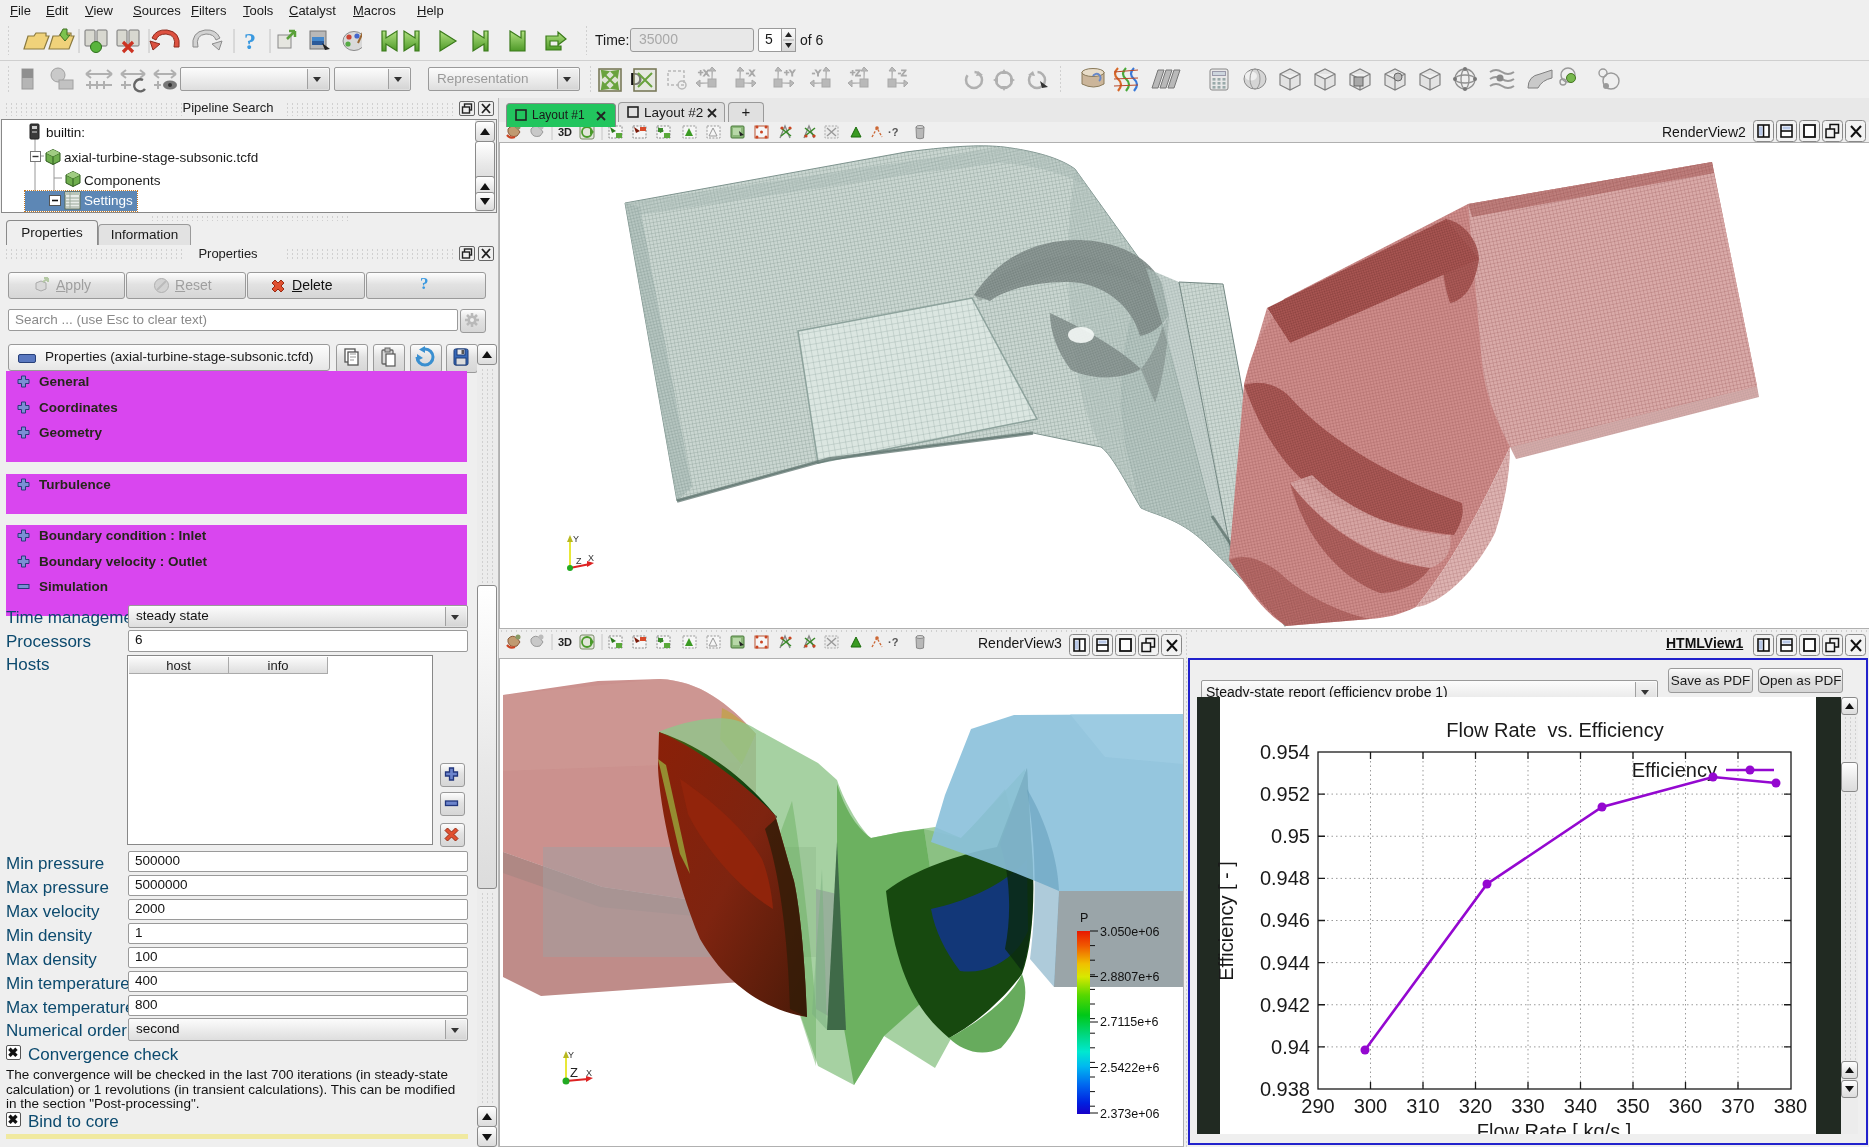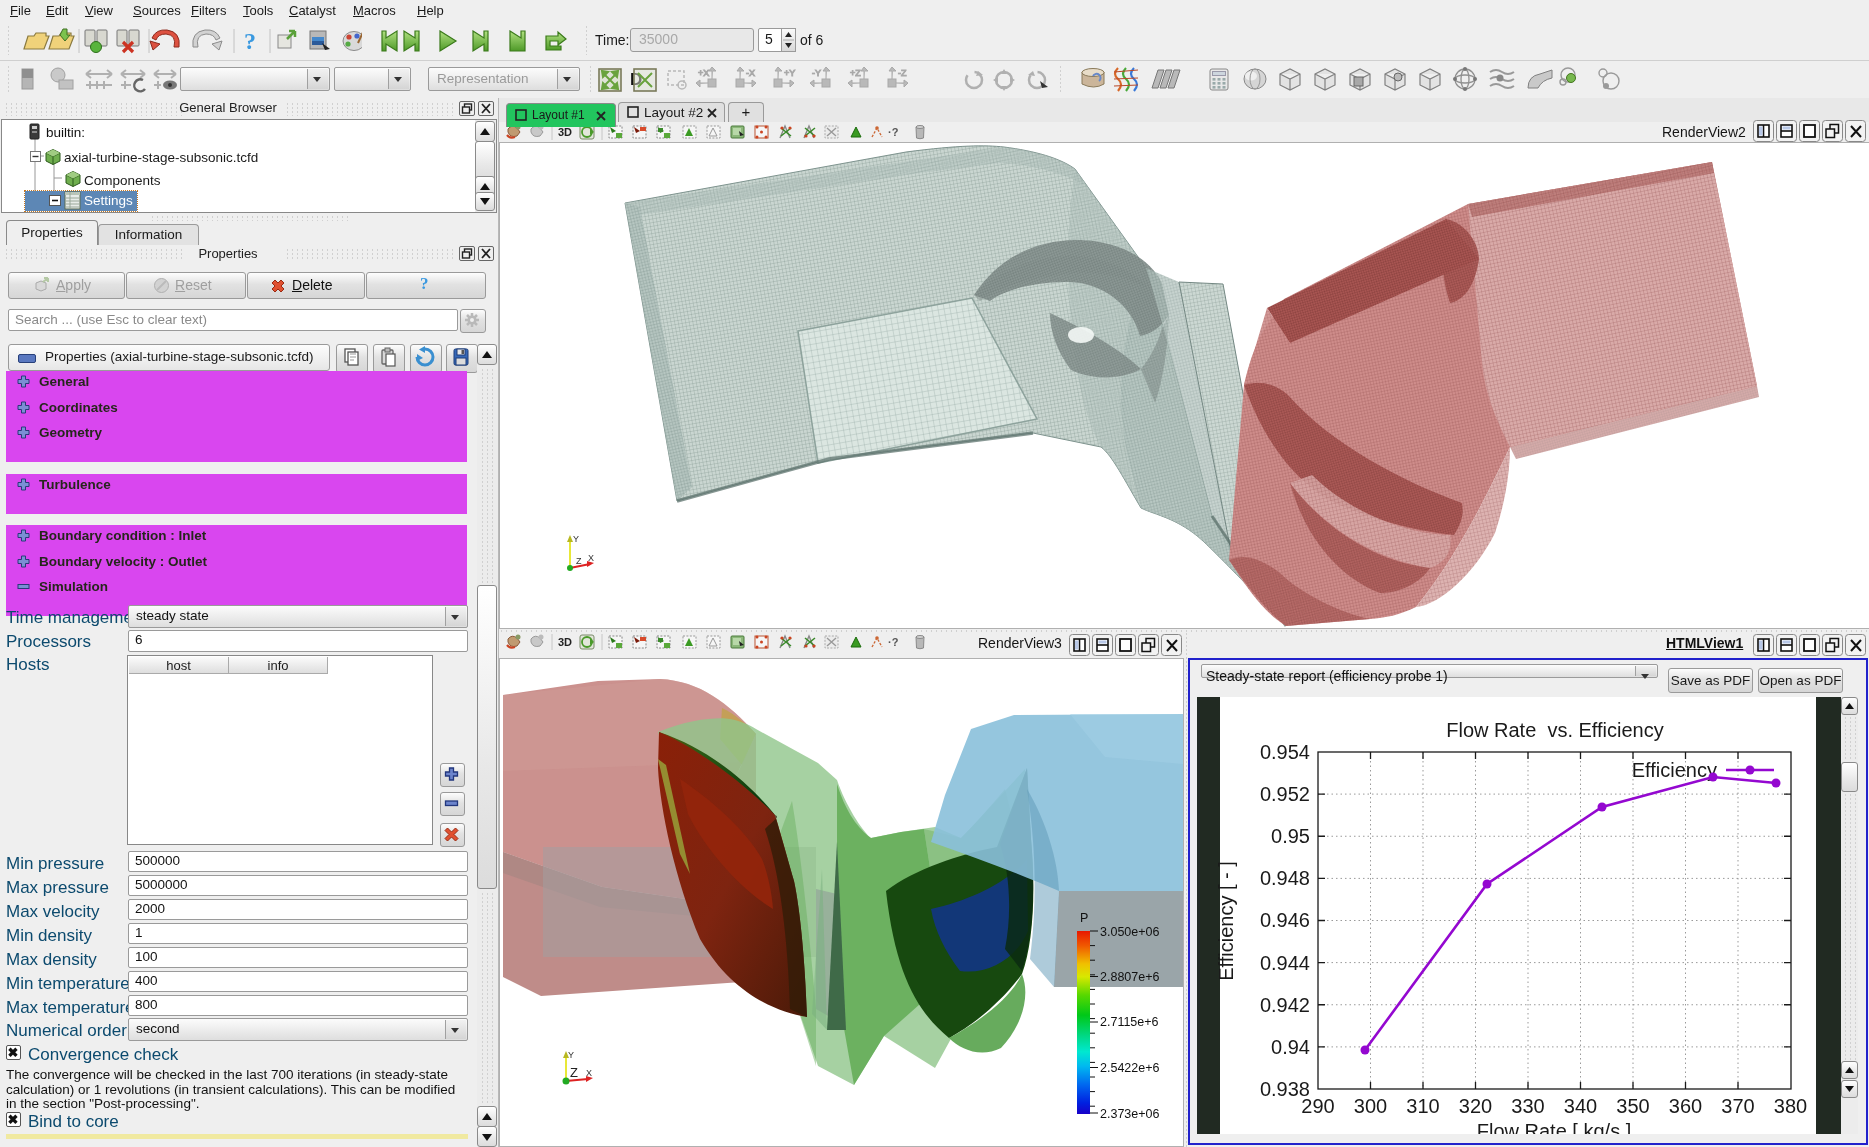--- a/index.html
+++ b/index.html
@@ -296,21 +296,21 @@
     <circle cx="8" cy="7" r="4" fill="none" stroke="#9a9a9a" stroke-width="1.4"></circle>
     <circle cx="16" cy="15" r="8" fill="none" stroke="#9a9a9a" stroke-width="1.4"></circle>
     <circle cx="11" cy="20" r="3" fill="#9a9a9a"></circle>
   </svg>
 </div>
 
 <div id="dock" class="abs" style="left:0;top:98px;width:498px;height:1049px;background:#efefef;">
 
   <div class="abs dots" style="left:4px;top:4px;width:178px;height:14px;"></div>
   <div class="abs dots" style="left:285px;top:4px;width:170px;height:14px;"></div>
-  <div class="abs" style="left:0;top:2px;width:456px;text-align:center;font-size:13px;color:#222;">General Browser</div>
+  <div class="abs" style="left:0;top:2px;width:456px;text-align:center;font-size:13px;color:#222;">Pipeline Search</div>
   <div class="ttlbtn" style="left:459px;top:3px;">
         <svg width="14" height="13" viewBox="0 0 14 13">
           <rect x="4.5" y="2" width="7" height="6" fill="none" stroke="#222" stroke-width="1.4"></rect>
           <rect x="2.5" y="5" width="7" height="6" fill="#efefef" stroke="#222" stroke-width="1.4"></rect>
         </svg>
       </div>
   <div class="ttlbtn" style="left:478px;top:3px;">
         <svg width="14" height="13" viewBox="0 0 14 13">
           <path d="M3 2 L11 11 M11 2 L3 11" stroke="#222" stroke-width="1.8"></path>
         </svg>
@@ -381,21 +381,21 @@
             <svg width="18" height="17">
               <path d="M9 12 L14 5 L4 5 Z" fill="#111"></path>
             </svg>
           </div>
     </div>
   </div>
 
   <div class="abs dots" style="left:150px;top:117px;width:200px;height:6px;"></div>
 
   <div class="abs" style="left:6px;top:122px;width:92px;height:25px;background:#efefef;border:1px solid #8a8a8a;border-bottom:none;border-radius:4px 4px 0 0;text-align:center;font-size:13.5px;padding-top:4px;box-sizing:border-box;z-index:2;">Properties</div>
-  <div class="abs" style="left:98px;top:126px;width:101px;height:21px;background:#e2e2e2;border:1px solid #9a9a9a;border-bottom:none;border-radius:4px 4px 0 0;text-align:center;font-size:13.5px;padding-top:2px;box-sizing:border-box;">Information</div>
+  <div class="abs" style="left:98px;top:126px;width:93px;height:21px;background:#e2e2e2;border:1px solid #9a9a9a;border-bottom:none;border-radius:4px 4px 0 0;text-align:center;font-size:13.5px;padding-top:2px;box-sizing:border-box;">Information</div>
 
   <div class="abs dots" style="left:4px;top:150px;width:178px;height:13px;"></div>
   <div class="abs dots" style="left:285px;top:150px;width:170px;height:13px;"></div>
   <div class="abs" style="left:0;top:148px;width:456px;text-align:center;font-size:13px;color:#222;">Properties</div>
   <div class="ttlbtn" style="left:459px;top:148px;">
         <svg width="14" height="13" viewBox="0 0 14 13">
           <rect x="4.5" y="2" width="7" height="6" fill="none" stroke="#222" stroke-width="1.4"></rect>
           <rect x="2.5" y="5" width="7" height="6" fill="#efefef" stroke="#222" stroke-width="1.4"></rect>
         </svg>
       </div>
@@ -1012,21 +1012,21 @@
         <rect x="69.5" y="0.5" width="20" height="21" rx="3" fill="#f2f2f2" stroke="#888"></rect>
         <rect x="77" y="4.5" width="8.5" height="8.5" fill="none" stroke="#111" stroke-width="1.5"></rect>
             <rect x="73" y="9" width="8.5" height="8.5" fill="#f2f2f2" stroke="#111" stroke-width="1.5"></rect>
         <rect x="92.5" y="0.5" width="20" height="21" rx="3" fill="#f2f2f2" stroke="#888"></rect>
         <path d="M98 6 L108 17 M108 6 L98 17" stroke="#111" stroke-width="2"></path>
       </g>
     </svg>
   </div>
 
   <div class="abs" style="left:689px;top:560px;width:680px;height:487px;background:#efefef;border:2px solid #2222cc;box-sizing:border-box;">
-    <div class="combo" style="left:11px;top:4px;width:457px;height:14px;padding:3px 0 0 4px;font-size:14px;">Steady-state report (efficiency probe 1)<div class="car"></div></div>
+    <div class="combo" style="left:11px;top:20px;width:457px;height:31px;padding:3px 0 0 4px;font-size:14px;">Steady-state report (efficiency probe 1)<div class="car"></div></div>
     <div class="btn abs" style="left:478px;top:8px;width:85px;height:25px;text-align:center;font-size:13.5px;padding-top:4px;box-sizing:border-box;white-space:nowrap;">Save as PDF</div>
     <div class="btn abs" style="left:568px;top:8px;width:85px;height:25px;text-align:center;font-size:13.5px;padding-top:4px;box-sizing:border-box;white-space:nowrap;">Open as PDF</div>
     <div class="abs" style="left:7px;top:37px;width:644px;height:437px;" id="plotarea">
       <svg width="644" height="437" viewBox="0 0 644 437">
         <rect x="0" y="0" width="644" height="437" fill="#ffffff"></rect>
         <rect x="0" y="0" width="23" height="437" fill="#212a22"></rect>
         <rect x="619" y="0" width="25" height="437" fill="#212a22"></rect>
         <g font-family="Liberation Sans, sans-serif" fill="#1a1a1a">
           <text x="358" y="40" font-size="20" text-anchor="middle">Flow Rate&nbsp;&nbsp;vs. Efficiency</text>
           <text transform="translate(36,224) rotate(-90)" font-size="20" text-anchor="middle">Efficiency [ - ]</text>

